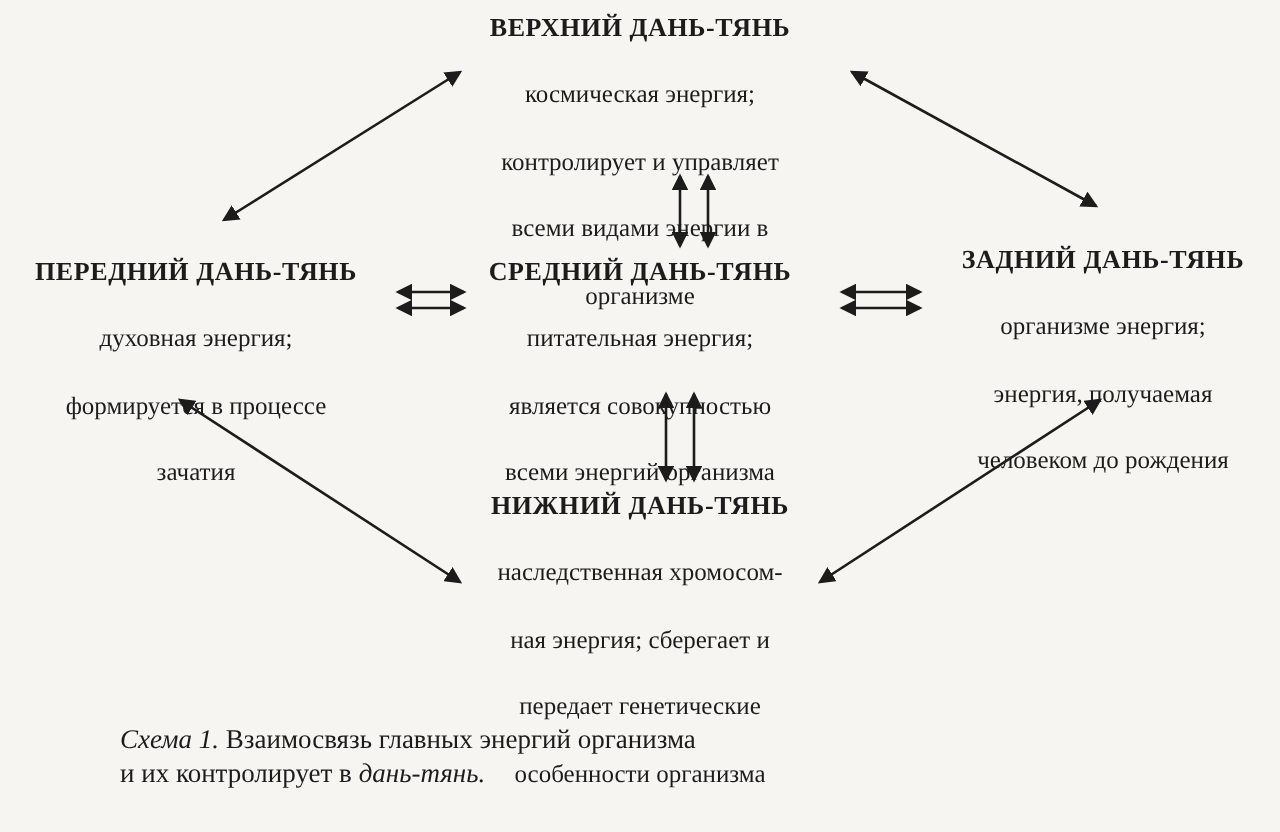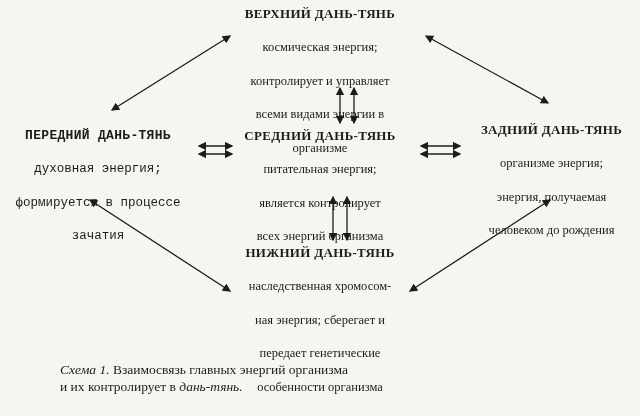--- a/index.html
+++ b/index.html
@@ -21,21 +21,21 @@
     letter-spacing:0.3px;
     white-space:nowrap;
   }
   .node .line{
     font-size:12.5px;
     line-height:13.5px;
     white-space:nowrap;
     margin-top:20px;
   }
   .node-top{left:220px;top:6px;width:200px;}
-  .node-left{left:0px;top:128px;width:196px;font-family:Liberation Mono, monospace;}
+  .node-left{left:0px;top:128px;width:196px;}
   .node-center{left:225px;top:128px;width:190px;}
   .node-right{left:463px;top:122px;width:177px;}
   .node-bottom{left:224px;top:245px;width:192px;}
   .caption{
     position:absolute;left:60px;top:361px;width:480px;
     text-align:left;
     font-size:13.5px;line-height:17px;
   }
   .caption .it{font-style:italic;}
 </style>
@@ -83,22 +83,22 @@
   <div class="node node-left">
     <div class="title">ПЕРЕДНИЙ ДАНЬ-ТЯНЬ</div>
     <div class="line">духовная энергия;</div>
     <div class="line">формируется в процессе</div>
     <div class="line">зачатия</div>
   </div>
 
   <div class="node node-center">
     <div class="title">СРЕДНИЙ ДАНЬ-ТЯНЬ</div>
     <div class="line">питательная энергия;</div>
-    <div class="line">является контролирует</div>
-    <div class="line">всех энергий организма</div>
+    <div class="line">является совокупностью</div>
+    <div class="line">всеми энергий организма</div>
   </div>
 
   <div class="node node-right">
     <div class="title">ЗАДНИЙ ДАНЬ-ТЯНЬ</div>
     <div class="line">организме энергия;</div>
     <div class="line">энергия, получаемая</div>
     <div class="line">человеком до рождения</div>
   </div>
 
   <div class="node node-bottom">

